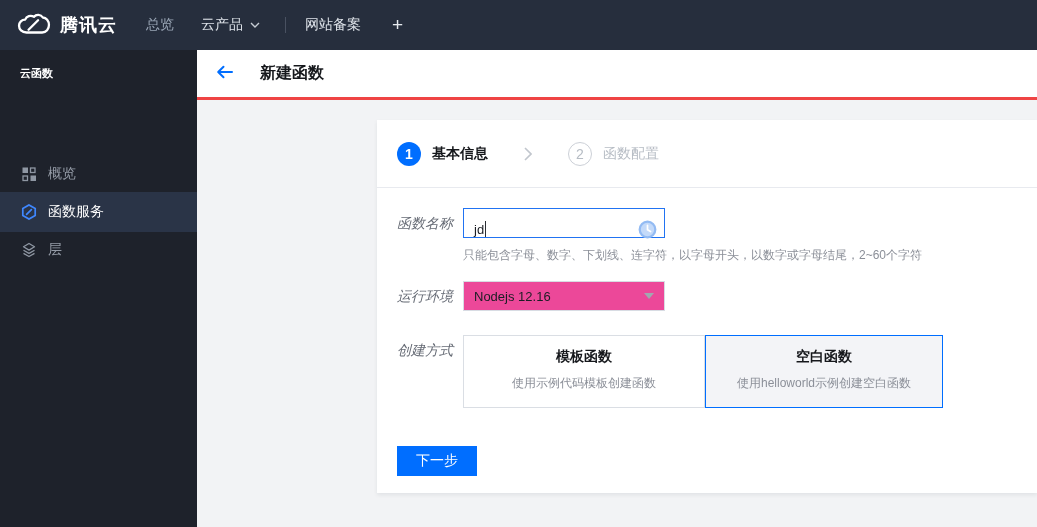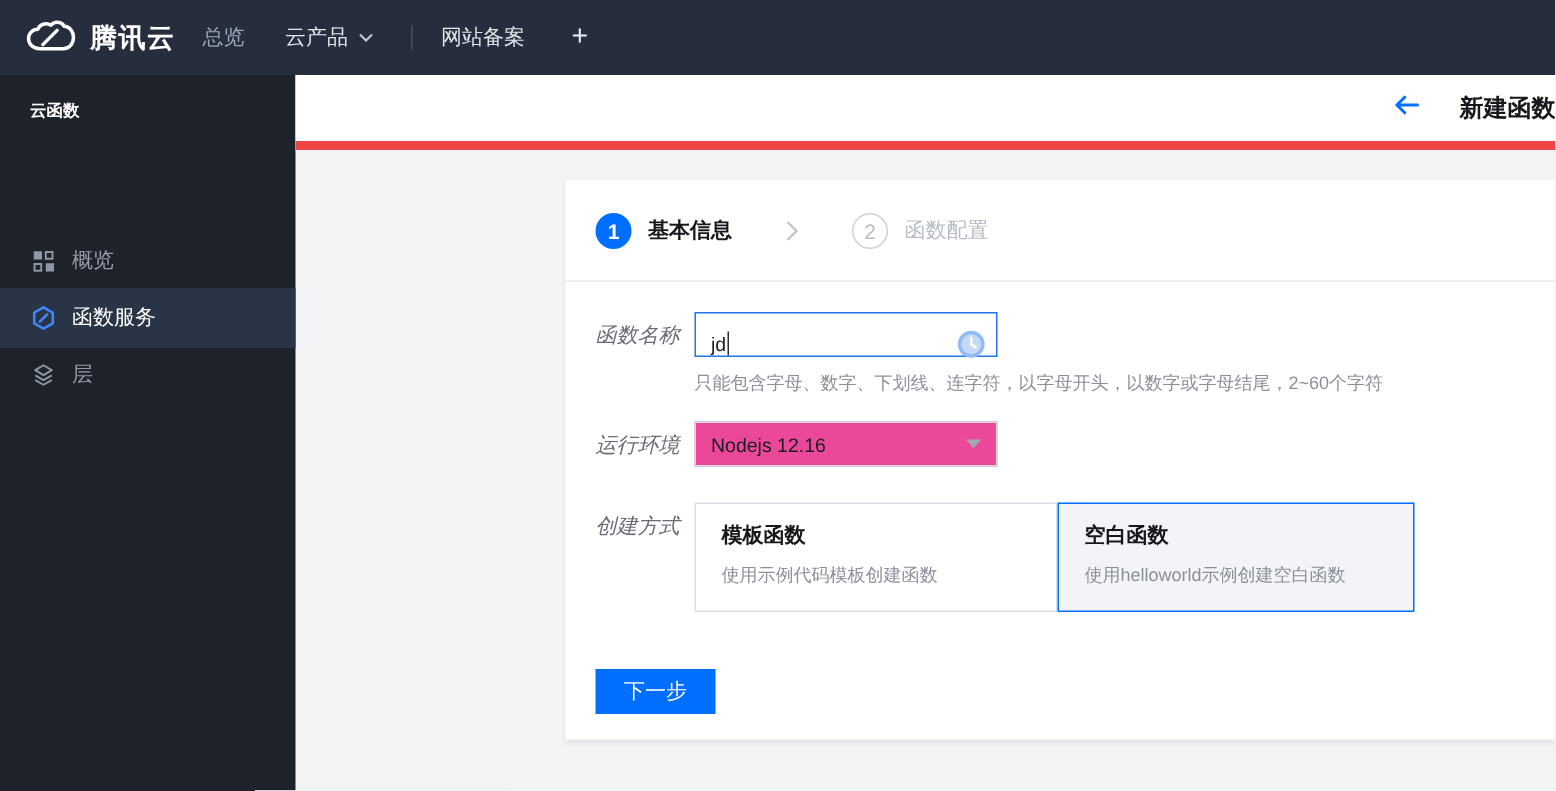--- a/index.html
+++ b/index.html
@@ -6,37 +6,37 @@
   html,body { background:#e9eaed; }
   body { font-family:"Liberation Sans","DejaVu Sans",sans-serif; }
   .stage { position:relative; width:1037px; height:527px; background:#f2f3f5; overflow:hidden; }
 
   
   .navbar { position:absolute; left:0; top:0; width:1037px; height:50px; background:#262e3d;
             display:flex; align-items:center; }
   .brand { display:flex; gap:9px; margin-left:17px; cursor:pointer; }
   .brand-text { font-size:18px; font-weight:bold; color:#ffffff; letter-spacing:1px; }
   .nav-item { font-size:14px; color:#dfe4ea; cursor:pointer; }
-  .nav-overview { margin-left:18px; color:#9aa6b6; }
+  .nav-overview { margin-left:29px; color:#9aa6b6; }
   .nav-products { margin-left:27px; display:flex; align-items:center; gap:7px; }
   .nav-divider { width:1px; height:16px; background:#495161; margin:0 19px; }
   .nav-plus { margin-left:31px; font-size:19px; color:#e6eaef; font-weight:400; }
 
   
   .sidebar { position:absolute; left:0; top:50px; width:197px; height:477px; background:#1e222b; }
   .sidebar-title { color:#ffffff; font-size:11px; font-weight:bold; padding:16px 0 0 20px; }
   .menu { position:absolute; top:106px; left:0; right:0; }
   .menu-item { height:36px; display:flex; align-items:center; padding-left:21px; gap:11px;
                color:#959ca7; font-size:14px; cursor:pointer; }
   .menu-item.active { height:40px; background:#2a3447; color:#ffffff; }
   .menu-icon { width:16px; height:16px; flex:0 0 16px; display:flex; }
 
   
   .page-header { position:absolute; left:197px; top:50px; width:840px; height:50px; background:#ffffff;
-                 border-bottom:6px solid #ef4444; display:flex; align-items:center;justify-content:flex-end; }
+                 border-bottom:3px solid #ef4444; display:flex; align-items:center; }
   .back-btn { margin-left:19px; display:flex; cursor:pointer; }
   .page-title { margin-left:27px; font-size:16px; font-weight:bold; color:#16181c; }
 
   
   .card { position:absolute; left:377px; top:120px; width:660px; height:373px; background:#ffffff;
           box-shadow:0 2px 4px rgba(31,38,50,.08); }
 
   .steps { position:absolute; left:0; top:0; width:100%; height:68px; display:flex; align-items:center;
            padding-left:20px; border-bottom:1px solid #e8eaef; }
   .step-circle { width:24px; height:24px; border-radius:50%; display:flex; align-items:center;
@@ -62,21 +62,21 @@
   .hint { position:absolute; left:86px; top:127px; font-size:12px; color:#8b8f98; white-space:nowrap; }
 
   .select-box { position:absolute; left:86px; top:161px; width:202px; height:30px; background:#ec4899;
                 border:1px solid #d8dce3; display:flex; align-items:center; padding:0 10px;
                 font-size:13px; color:#1b1e24; cursor:pointer; }
   .select-caret { margin-left:auto; width:0; height:0; border-left:5px solid transparent;
                   border-right:5px solid transparent; border-top:6px solid #a2a7b0; }
 
   .method-cards { position:absolute; left:86px; top:215px; display:flex; }
   .method-card { width:242px; height:73px; border:1px solid #dadee4; background:#ffffff;
-                 padding:12px 17px; cursor:pointer; }
+                 padding:12px 17px; cursor:pointer;text-align:center; }
   .method-card.selected { width:238px; border:1px solid #006eff; background:#f3f4f7; }
   .method-title { font-size:14px; font-weight:bold; color:#16181c; }
   .method-desc { font-size:12px; color:#8b8f98; margin-top:9px; }
 
   .next-btn { position:absolute; left:20px; top:326px; width:80px; height:30px; background:#006eff;
               color:#ffffff; font-size:14px; border:none; display:flex; align-items:center;
               justify-content:center; cursor:pointer; }
 </style>
 </head>
 <body>

